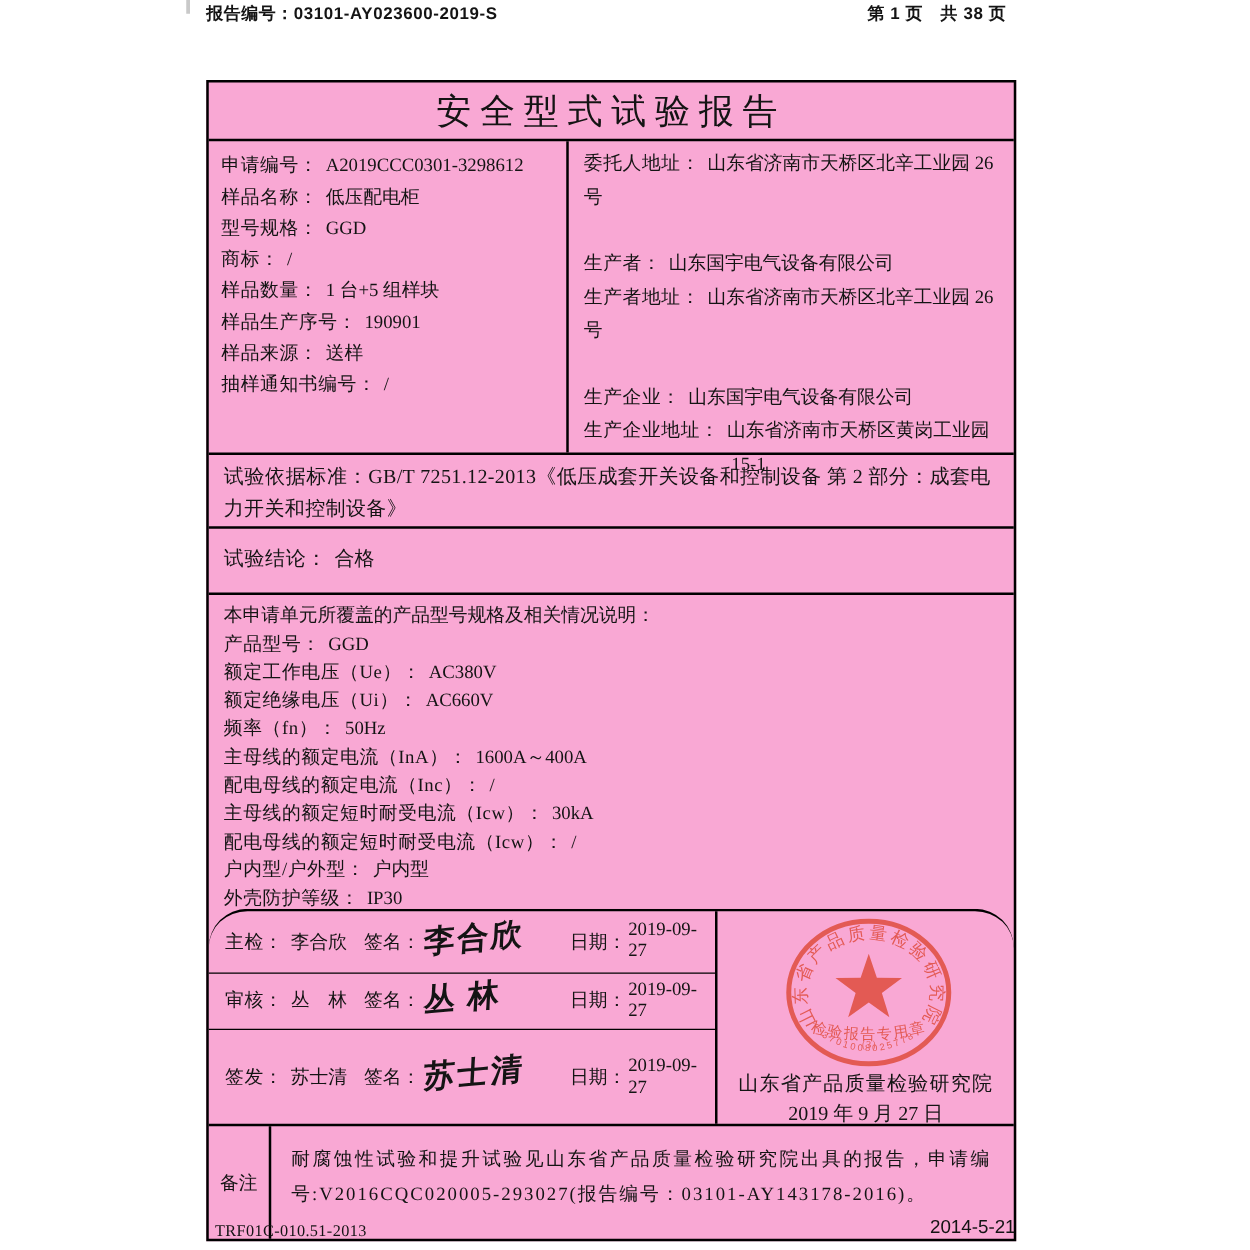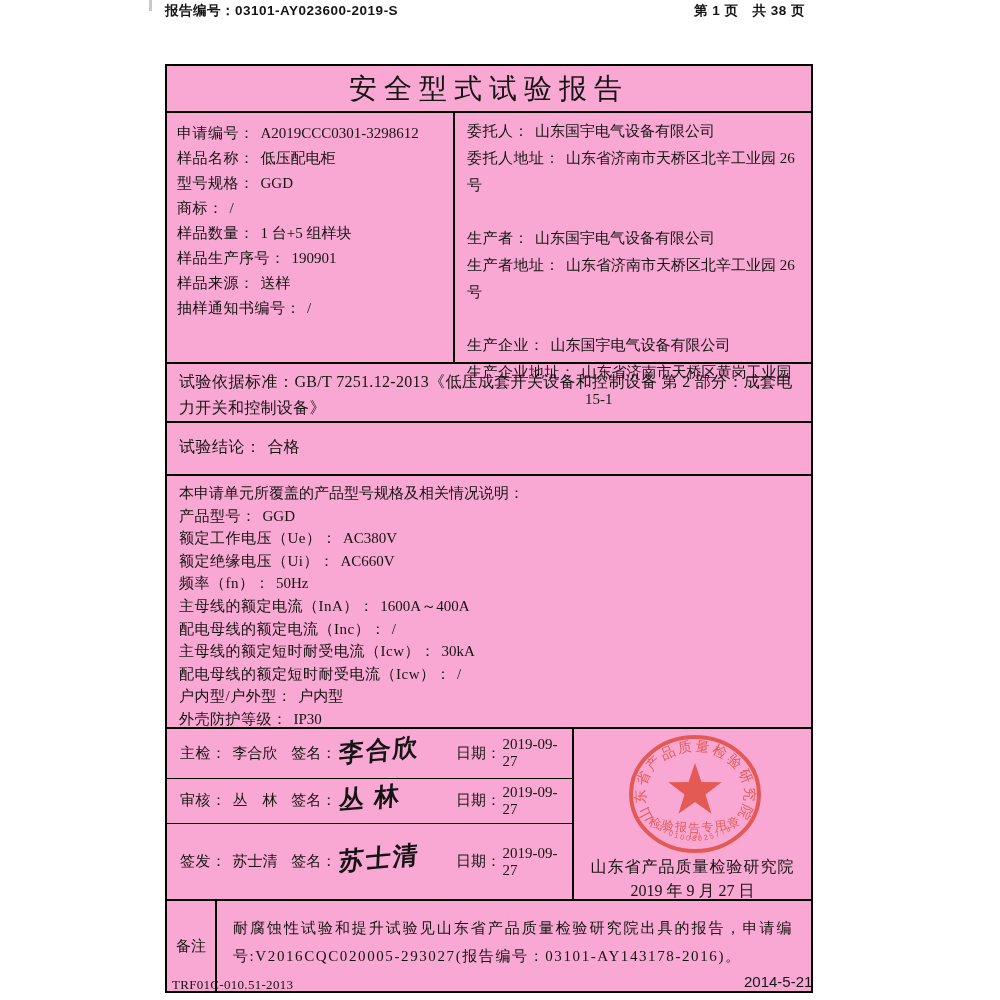--- a/index.html
+++ b/index.html
@@ -36,21 +36,21 @@
   .ir-group { margin-bottom:26px; }
   .indent-line { margin-left:118px; }
   .lbl { letter-spacing:0.5px; }
   .val { margin-left:6px; font-family:"Liberation Serif","DejaVu Serif",serif; }
 
   .standard-row { height:59px; padding:5px 12px 0 12px; font-size:16px; line-height:26px; letter-spacing:0.3px; }
   .conclusion-row { height:53px; padding:14px 12px 0 12px; font-size:16px; }
 
   .product-row { height:253px; padding:6px 12px 0 12px; font-size:15px; line-height:22.6px; }
 
-  .sig-section { height:172px; display:flex; }
+  .sig-section { height:172px; display:flex;border-radius:31px; }
   .sig-left { width:407px; border-right:2px solid #000; display:flex; flex-direction:column; }
   .sig-row { display:flex; align-items:center; padding-left:13px; font-size:15px; border-top:1.5px solid #000; }
   .sig-row.r1 { height:49px; border-top:none; }
   .sig-row.r2 { height:46px; }
   .sig-row.r3 { height:76.5px; }
   .sig-role { width:112px; }
   .sig-role .name { margin-left:6px; }
   .sig-lab { width:48px; }
   .script { width:118px; font-size:25px; letter-spacing:2px; font-weight:600;
     transform:rotate(-5deg) skewX(-8deg); transform-origin:left center;
@@ -93,21 +93,20 @@
         <div><span class="lbl">样品名称：</span><span class="val">低压配电柜</span></div>
         <div><span class="lbl">型号规格：</span><span class="val">GGD</span></div>
         <div><span class="lbl">商标：</span><span class="val">/</span></div>
         <div><span class="lbl">样品数量：</span><span class="val">1 台+5 组样块</span></div>
         <div><span class="lbl">样品生产序号：</span><span class="val">190901</span></div>
         <div><span class="lbl">样品来源：</span><span class="val">送样</span></div>
         <div><span class="lbl">抽样通知书编号：</span><span class="val">/</span></div>
       </div>
       <div class="info-right">
         <div class="ir-group">
-          <div><span class="lbl">委托人：</span><span class="val">山东国宇电气设备有限公司</span></div>
           <div><span class="lbl">委托人地址：</span><span class="val">山东省济南市天桥区北辛工业园 26 号</span></div>
         </div>
         <div class="ir-group">
           <div><span class="lbl">生产者：</span><span class="val">山东国宇电气设备有限公司</span></div>
           <div><span class="lbl">生产者地址：</span><span class="val">山东省济南市天桥区北辛工业园 26 号</span></div>
         </div>
         <div class="ir-group">
           <div><span class="lbl">生产企业：</span><span class="val">山东国宇电气设备有限公司</span></div>
           <div><span class="lbl">生产企业地址：</span><span class="val">山东省济南市天桥区黄岗工业园</span></div>
           <div class="indent-line">15-1</div>

